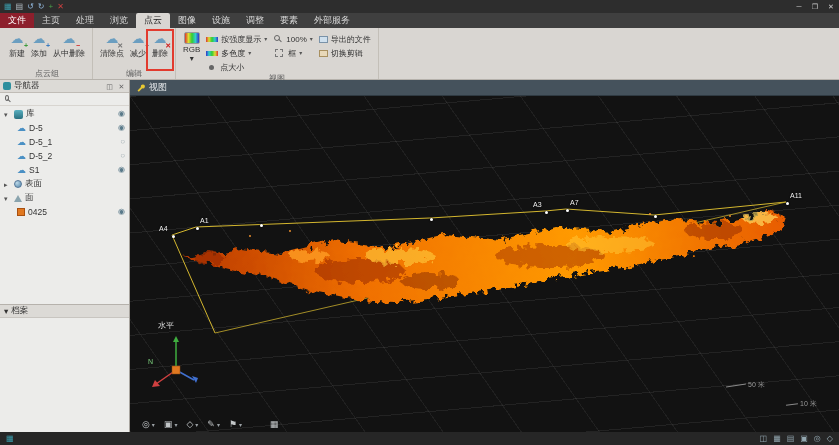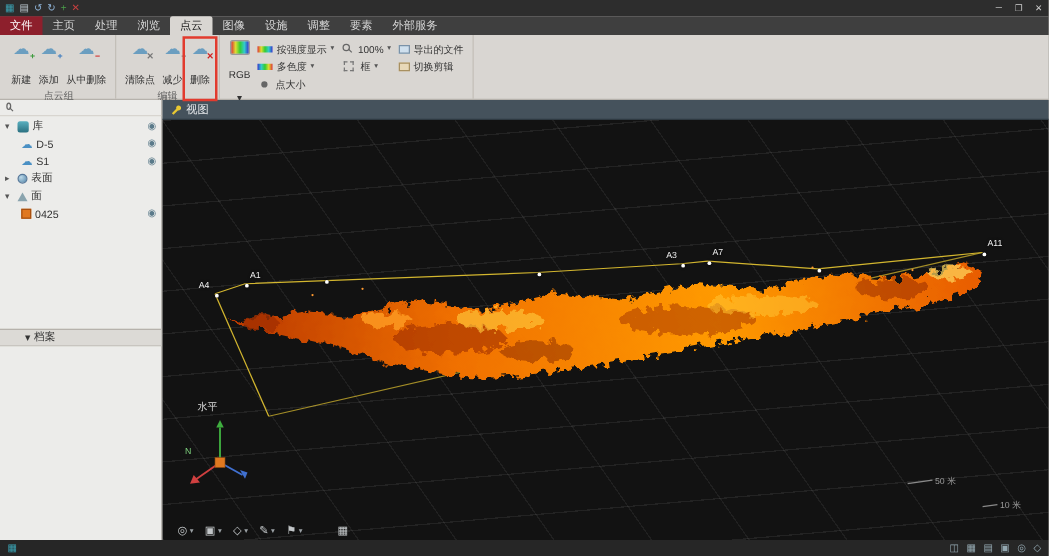--- a/index.html
+++ b/index.html
@@ -30,21 +30,21 @@
   .tab { font-size:9px; color:#d6d6d6; padding:0 8px; line-height:15px; cursor:default; }
   .tab.file { background:#8d1f2c; color:#fff; }
   .tab.active { background:#d9d6d2; color:#1a1a1a; border-radius:2px 2px 0 0; }
 
   
   .ribbon { position:absolute; left:0; top:28px; width:839px; height:52px; background:#d9d6d2;
     border-bottom:1px solid #b6b2ac; display:flex; padding-left:2px; }
   .rgroup { display:flex; flex-direction:column; border-right:1px solid #c3bfb8; padding:2px 4px 0 4px; }
   .rbuttons { display:flex; flex:1; align-items:flex-start; }
   .rlabel { font-size:8px; color:#5f5f5f; text-align:center; height:11px; line-height:11px; }
-  .rbtn { display:flex; flex-direction:column; align-items:center; gap:11px; padding:2px 3px; font-size:8px; color:#333; }
+  .rbtn { display:flex; flex-direction:column; align-items:center; gap:1px; padding:2px 3px; font-size:8px; color:#333; }
   .rbtn .cloudwrap { position:relative; width:16px; height:15px; text-align:center; }
   .rbtn .ic-cloud { font-size:13px; color:#6b9ec0; }
   .badge { position:absolute; right:-3px; bottom:-2px; font-size:7px; font-weight:bold; }
   .b-green{color:#3a9a3a;} .b-blue{color:#3a7abf;} .b-red{color:#d02020;} .b-gray{color:#777;}
   .hlwrap { position:relative; }
   .redbox { position:absolute; left:-3px; right:-3px; top:-1px; bottom:-10px; border:2px solid #e23b2e; pointer-events:none; z-index:5; }
   .i-rgb { width:16px; height:12px; border-radius:2px; border:1px solid #999;
     background:linear-gradient(90deg,#d33,#dd3,#3c3,#3cc,#33c); }
   .scol { display:flex; flex-direction:column; justify-content:flex-start; gap:2px; padding:3px 3px 0 3px; }
   .srow { display:flex; align-items:center; gap:3px; font-size:8px; color:#333; height:12px; white-space:nowrap; }
@@ -79,21 +79,21 @@
   .trow .ic-caret, .trow .ic-caret-r { font-size:7px; color:#555; width:7px; }
   .trow .eye { margin-left:auto; font-size:8px; color:#5a7a8a; }
   .trow .eye.off { color:#9aa8ae; }
   .i-db { width:9px; height:9px; border-radius:2px; background:linear-gradient(#5ab0c0,#2a7080); }
   .trow .ic-cloud { font-size:9px; color:#4a90c4; }
   .i-globe { width:8px; height:8px; border-radius:50%; border:1px solid #579; background:radial-gradient(circle at 30% 30%, #bcd8e8, #5588aa); }
   .i-tri { width:0; height:0; border-left:4px solid transparent; border-right:4px solid transparent; border-bottom:7px solid #8aa4ae; }
   .i-surfsq { width:8px; height:8px; background:#e07820; border:1px solid #a85010; }
   .tree-spacer { height:85px; }
   .arch-header { height:14px; background:#dcdad6; border-top:1px solid #b6b2ac; border-bottom:1px solid #c8c5c0;
-    display:flex; align-items:center; gap:3px; padding:0 20px; font-size:8.5px; color:#333; }
+    display:flex; align-items:center; gap:3px; padding:0 4px; font-size:8.5px; color:#333; }
   .i-folder { width:10px; height:7px; background:#d8b560; border-radius:1px; position:relative; }
   .i-folder::before { content:""; position:absolute; top:-2px; left:0; width:4px; height:2px; background:#d8b560; }
 
   
   .viewarea { position:absolute; left:130px; top:80px; width:709px; height:352px; }
   .view-header { height:16px; background:#45525c; border-bottom:1px solid #2f3a42; display:flex;
     align-items:center; gap:4px; padding:0 6px; font-size:9px; color:#e6e9eb; }
   .viewport { position:relative; width:709px; height:336px; overflow:hidden; background:
     repeating-linear-gradient(175deg, rgba(255,255,255,0.07) 0 1px, transparent 1px 34px),
     repeating-linear-gradient(55deg, rgba(255,255,255,0.06) 0 1px, transparent 1px 64px),
@@ -240,35 +240,52 @@
     <div class="rlabel">视图</div>
   </div>
 
   <div class="navtoggle">
     <span class="i-navgrid">▦</span>
     <span>导航</span>
   </div>
 </div>
 
 <div class="sidebar">
+  <div class="nav-header">
+    <span class="i-compass"></span>
+    <span>导航器</span>
+    <span class="spacer"></span>
+    <span class="hbtn ic ic-win"></span>
+    <span class="hbtn ic ic-x"></span>
+  </div>
   <div class="nav-search">
     <span class="i-mag"></span>
     <input type="text" style="">
   </div>
   <div class="tree">
     <div class="trow">
       <i class="ic ic-caret"></i>
       <span class="i-db"></span>
       <span>库</span>
       <span class="eye ic ic-eye"></span>
     </div>
     <div class="trow child">
       <i class="ic ic-cloud"></i>
       <span>D-5</span>
       <span class="eye ic ic-eye"></span>
+    </div>
+    <div class="trow child">
+      <i class="ic ic-cloud"></i>
+      <span>D-5_1</span>
+      <span class="eye off ic ic-eyeoff"></span>
+    </div>
+    <div class="trow child">
+      <i class="ic ic-cloud"></i>
+      <span>D-5_2</span>
+      <span class="eye off ic ic-eyeoff"></span>
     </div>
     <div class="trow child">
       <i class="ic ic-cloud"></i>
       <span>S1</span>
       <span class="eye ic ic-eye"></span>
     </div>
     <div class="trow">
       <i class="ic ic-caret-r"></i>
       <span class="i-globe"></span>
       <span>表面</span>

